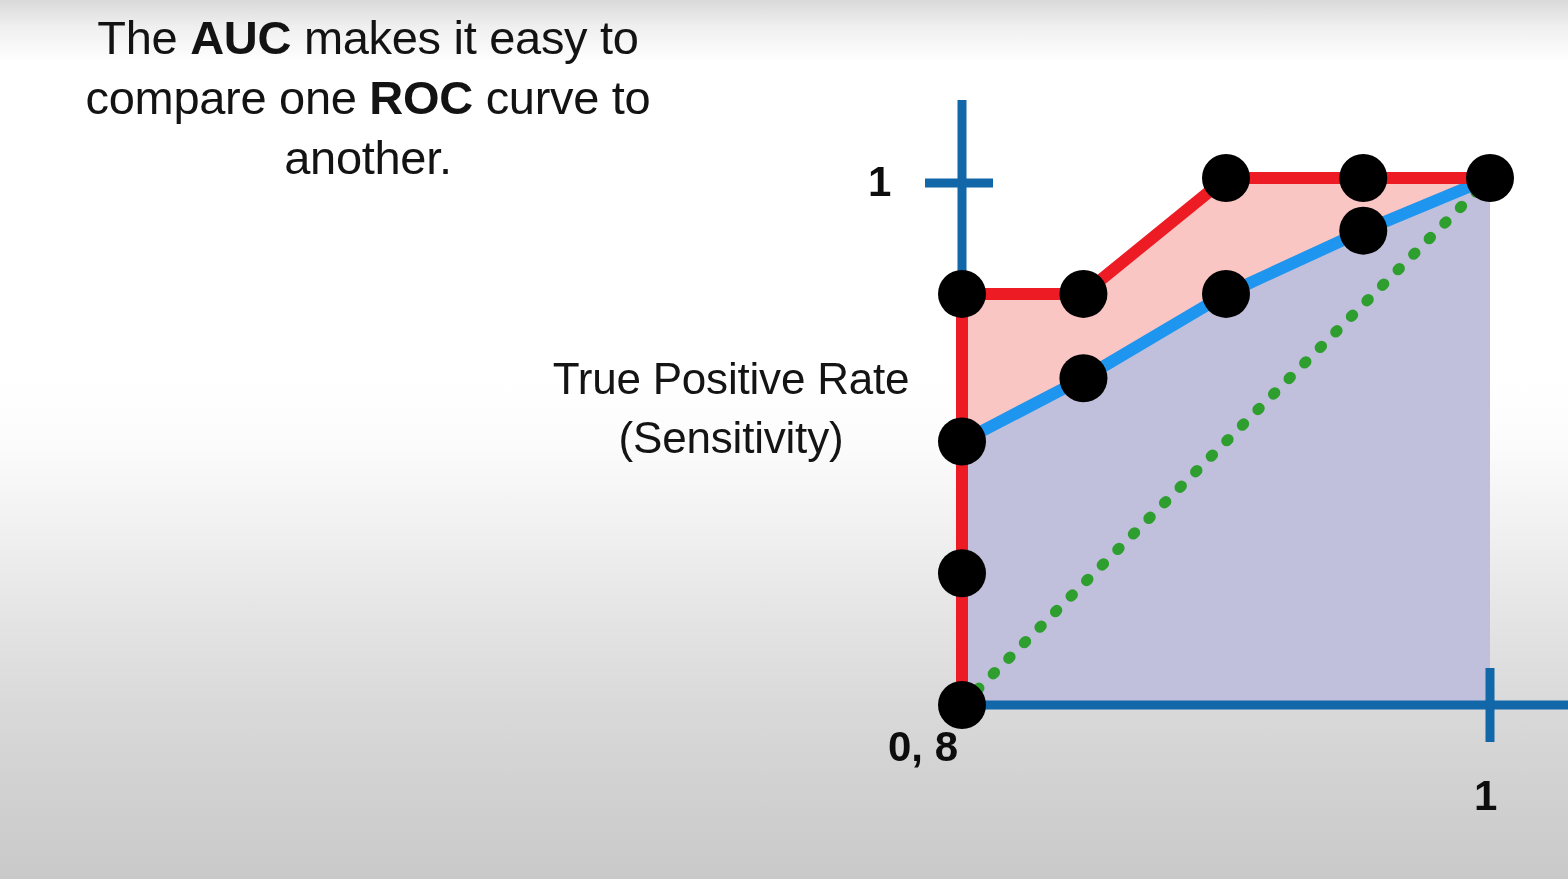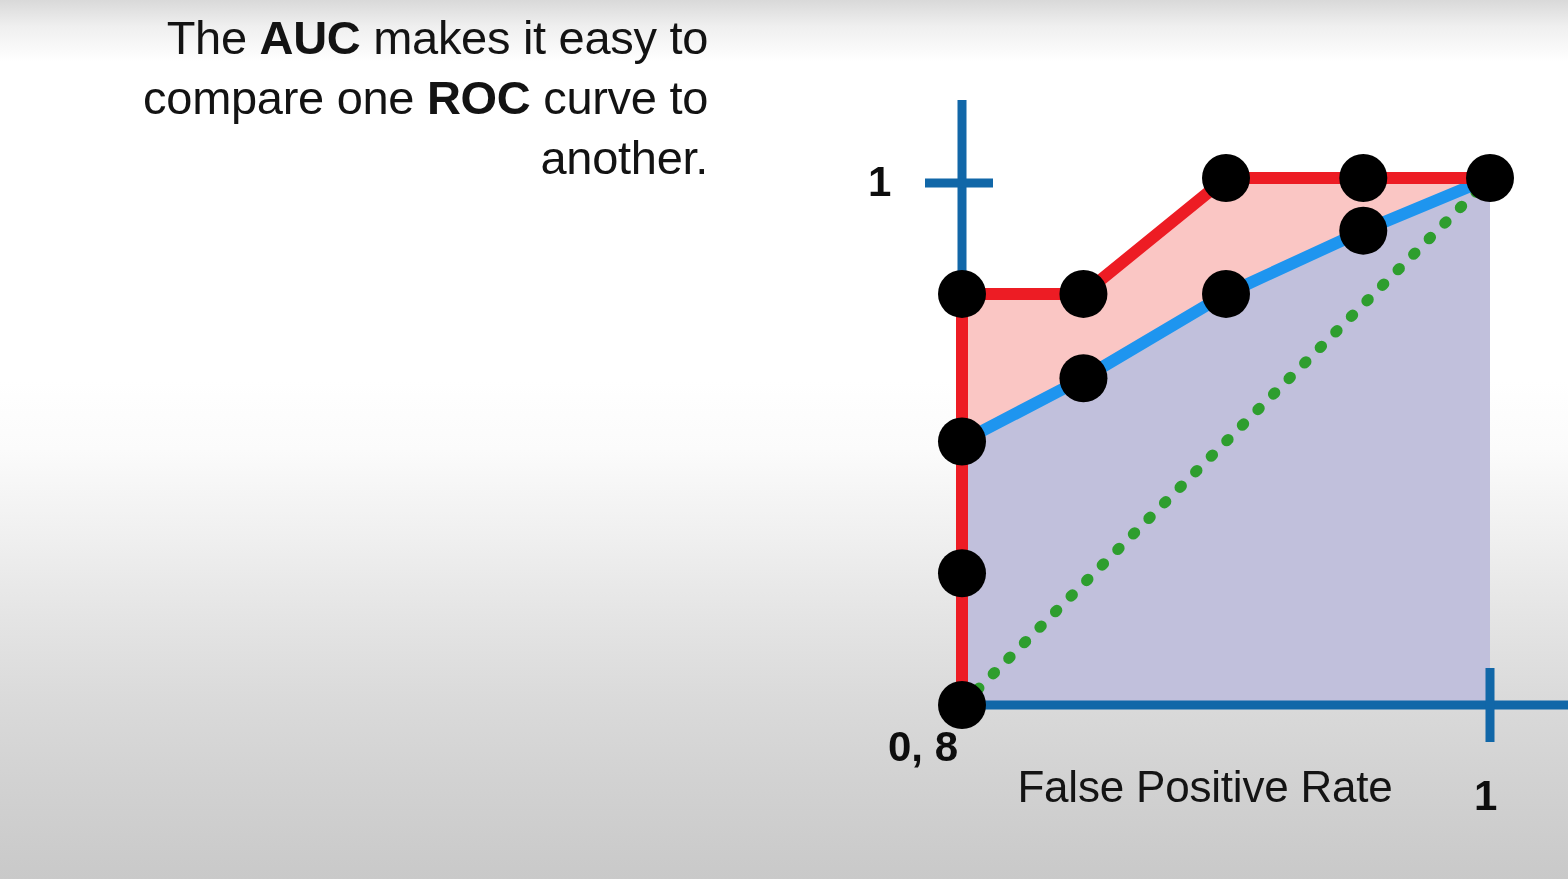--- a/index.html
+++ b/index.html
@@ -31,21 +31,21 @@
         #c9c9c9 879px);
     overflow: hidden;
   }
 
   
   #caption {
     position: absolute;
     left: 28px;
     top: 8px;
     width: 680px;
-    text-align: right;
+    text-align: center;
     font-size: 47px;
     line-height: 1.28;
     color: #131313;
     letter-spacing: -0.3px;
     white-space: pre-wrap;
   }
   #caption b { font-weight: bold; }
 
   
   #plot {
@@ -124,20 +124,21 @@
         <circle cx="1083.44" cy="293.94" r="24" fill="#000000"></circle>
         <circle cx="1226" cy="293.94" r="24" fill="#000000"></circle>
         <circle cx="1226" cy="178" r="24" fill="#000000"></circle>
         <circle cx="1363.28" cy="230.7" r="24" fill="#000000"></circle>
         <circle cx="1363.28" cy="178" r="24" fill="#000000"></circle>
         <circle cx="1490" cy="178" r="24" fill="#000000"></circle>
       </g>
 
   </svg>
 
+  <div id="ylabel" class="axis-title"><span>True Positive Rate</span><br><span>(Sensitivity)</span></div>
 
-  <div id="xlabel" class="axis-title"><span>False Positive Rate</span><br></div>
+  <div id="xlabel" class="axis-title"><br></div>
 
   <div id="tick-y1" class="tick-label">1</div>
   <div id="tick-origin" class="tick-label">0, 8</div>
   <div id="tick-x1" class="tick-label">1</div>
 
 </div>
 
 </body></html>

